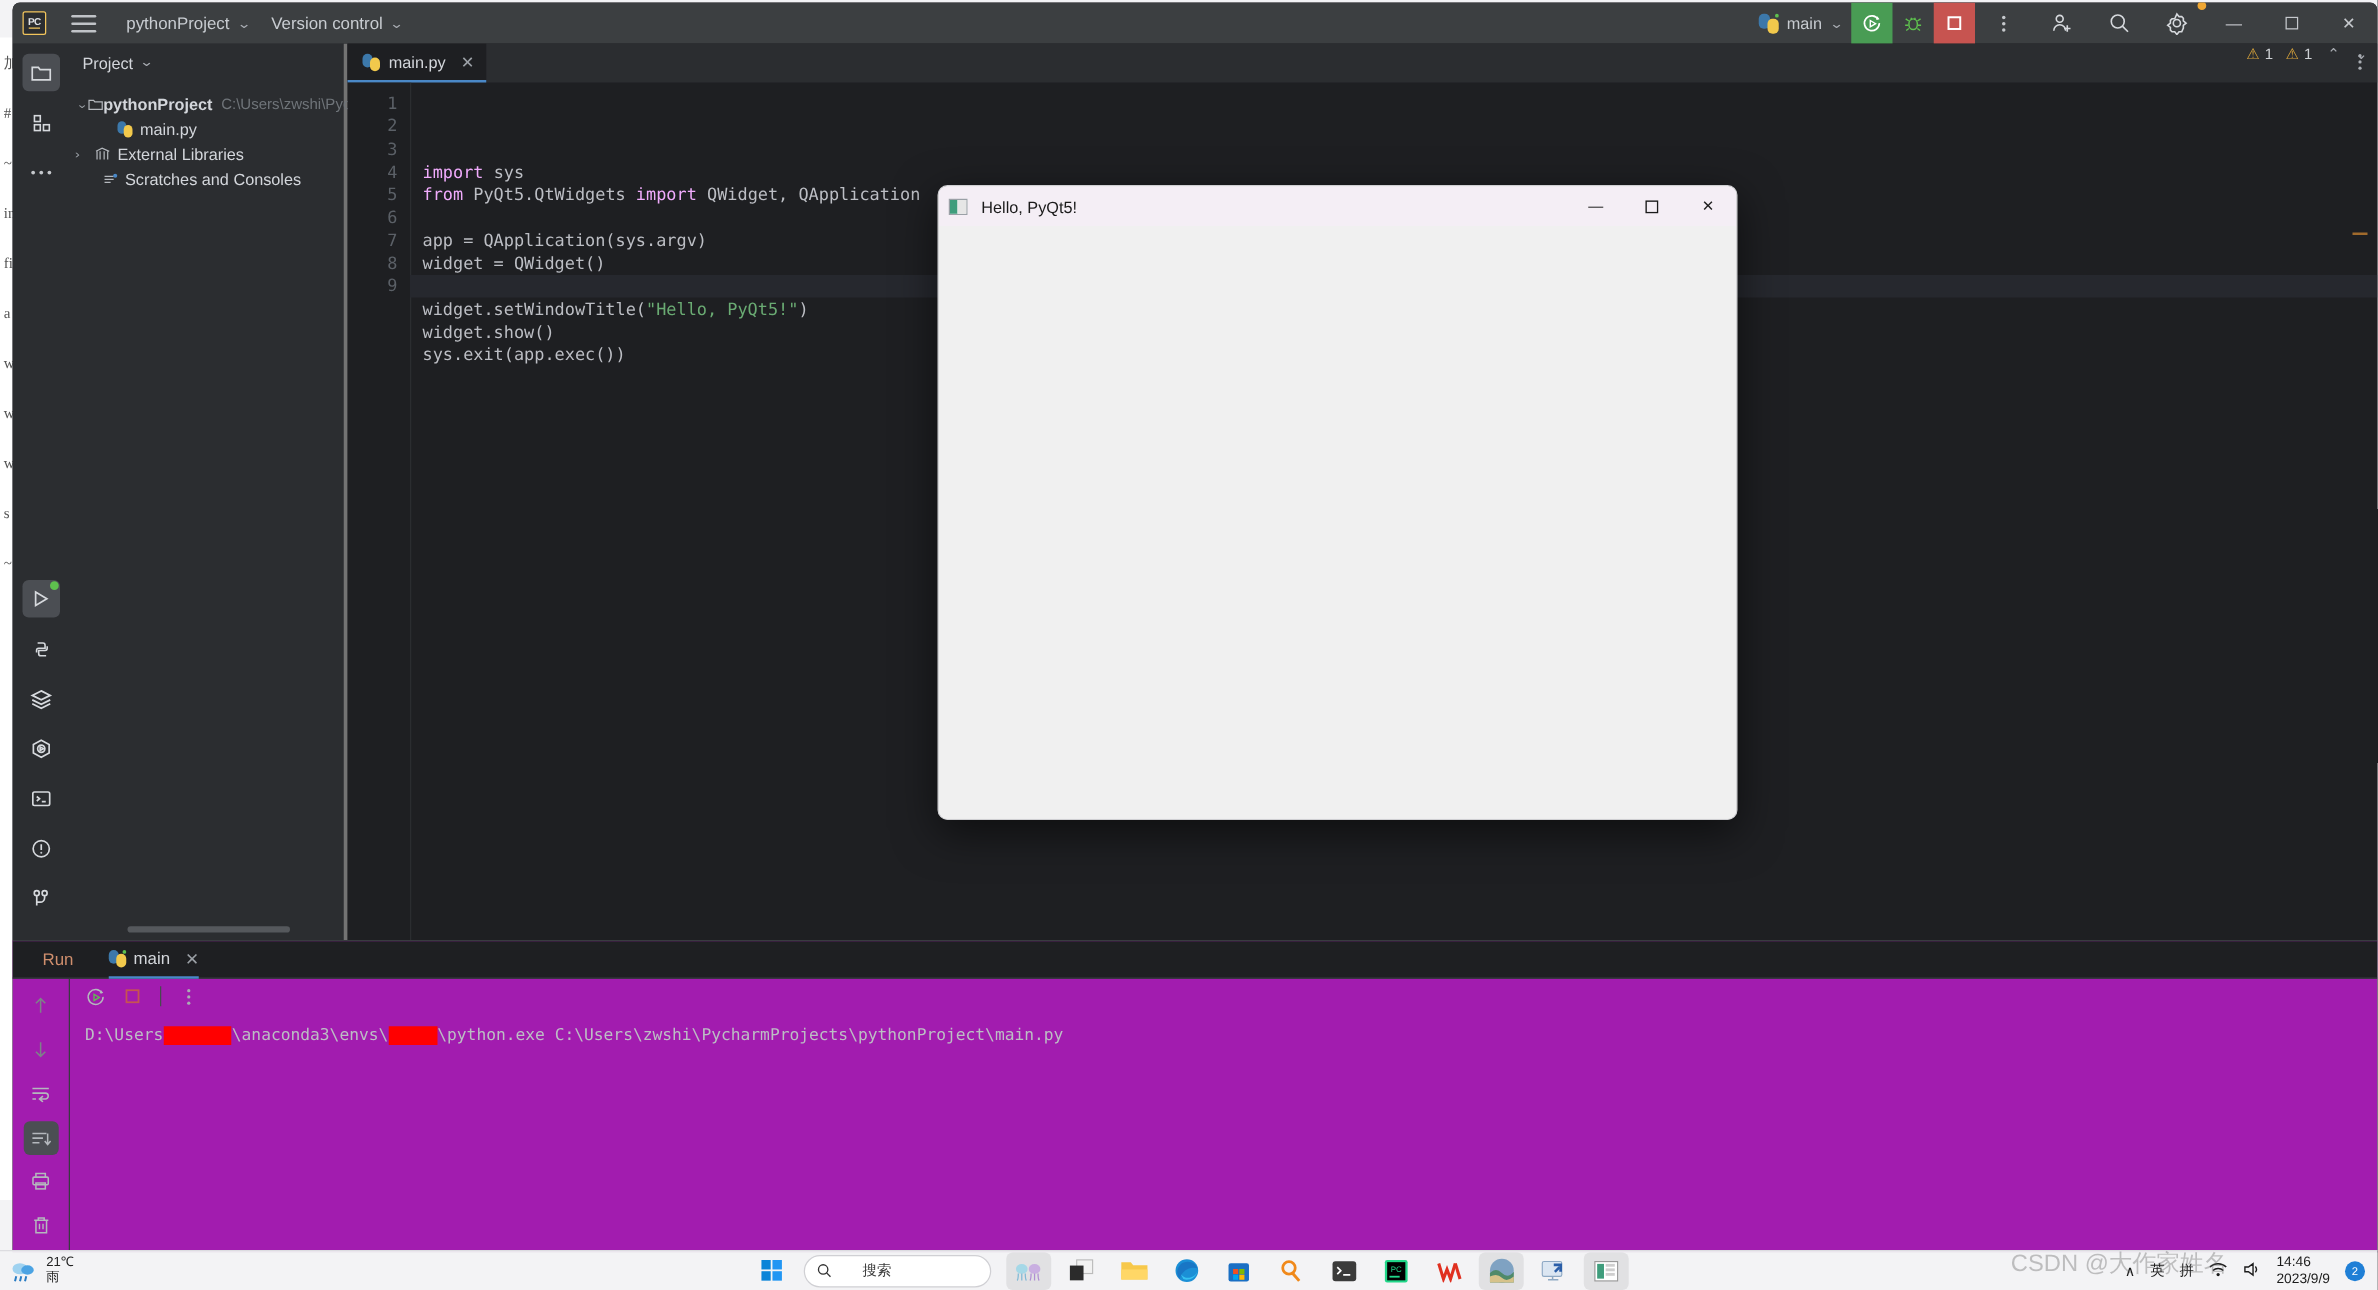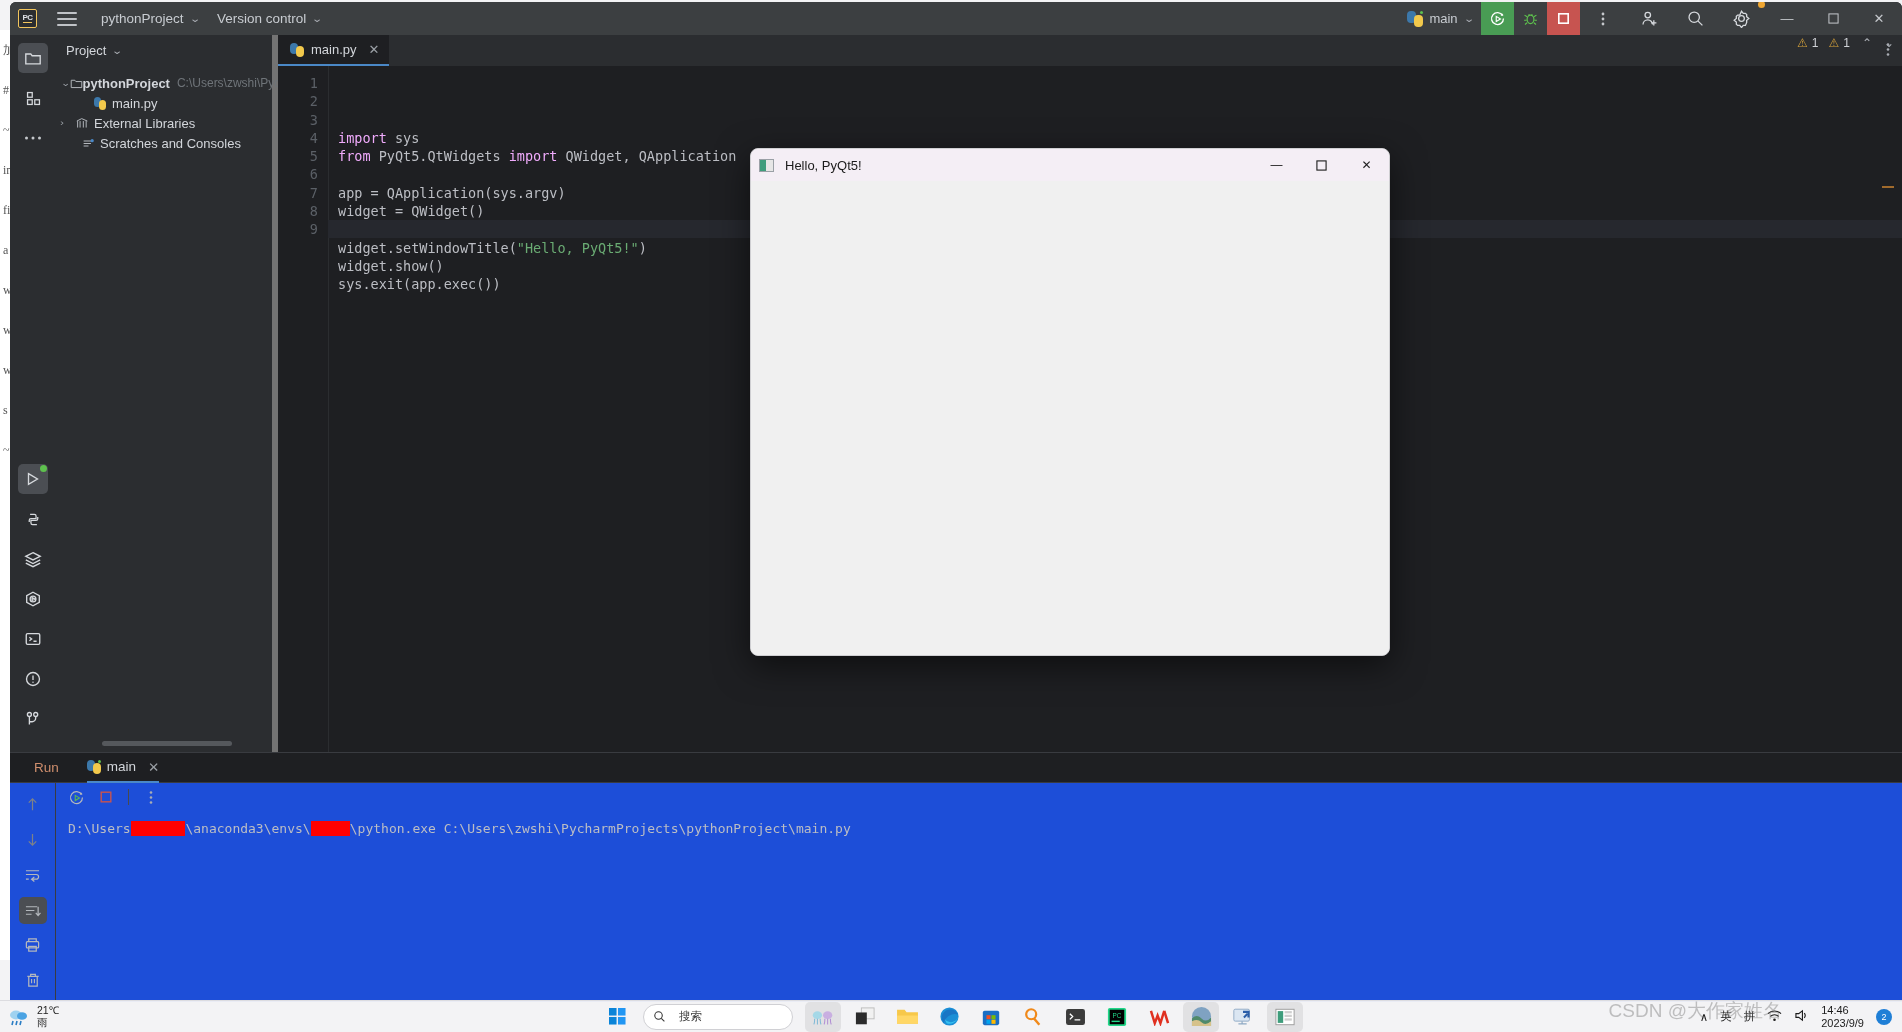--- a/index.html
+++ b/index.html
@@ -74,21 +74,21 @@
   #leftrail { width:46px; background:#2b2d30; display:flex; flex-direction:column;
               align-items:center; padding-top:8px; flex:0 0 46px; }
   #leftrail .rail-btn { width:30px; height:30px; margin-bottom:10px; border-radius:5px;
       display:flex; align-items:center; justify-content:center; cursor:pointer; position:relative; }
   #leftrail .rail-btn.sel { background:#4b4e53; }
   #rail-bottom { margin-top:auto; padding-bottom:8px; display:flex; flex-direction:column; align-items:center; }
   .greendot { position:absolute; width:7px;height:7px;background:#5ec14e;border-radius:50%; right:1px; top:1px;}
 
   
   #project { width:222px; background:#2b2d30; flex:0 0 222px; display:flex; flex-direction:column;
-             border-right:6px solid #737373; position:relative; }
+             border-right:3px solid #737373; position:relative; }
   #proj-head { height:30px; display:flex; align-items:center; padding:0 10px; color:#d3d6db; font-size:13px; }
   #proj-tree { padding-top:8px; font-size:13px; color:#d3d6db; }
   .trow { display:flex; align-items:center; height:20px; padding-left:10px; cursor:pointer; white-space:nowrap; }
   .trow .arrow { width:14px; color:#9ba0a6; font-size:9px; display:inline-block; transform:scaleX(1.3);}
   .trow .tico { width:18px; display:flex; align-items:center; }
   .trow b { font-weight:bold; }
   .dim { color:#6f7479; margin-left:7px; font-size:12px; }
   #proj-hscroll { position:absolute; left:46px; bottom:6px; width:130px; height:5px;
                   background:#55585c; border-radius:3px; }
 
@@ -111,21 +111,21 @@
           font-size:13.5px; line-height:18.3px; color:#bcbec4; white-space:pre; position:relative; }
   .kw { color:#f0abfc; }
   .num { color:#2aacb8; }
   .str { color:#6aab73; }
   .cur-line { position:absolute; left:0; right:0; height:18.3px; background:#26282e; }
   #code-sep { position:absolute; left:50px; top:0; bottom:0; width:1px; background:#2b2d30; }
   #right-marker { position:absolute; right:8px; top:120px; width:12px; height:1.5px; background:#a06a2c;}
   #ed-hscroll { position:absolute; left:0; right:0; bottom:0; height:11px; }
 
   
-  #runwin { height:250px; background:#1d4ed8; flex:0 0 250px; display:flex; flex-direction:column;
+  #runwin { height:250px; background:#a21caf; flex:0 0 250px; display:flex; flex-direction:column;
             border-top:1px solid #393b40; }
   #run-tabs { height:30px; display:flex; align-items:center; background:#1e1f22; padding-left:24px;
               border-bottom:1px solid #393b40; }
   #run-tabs .rt { font-size:13.5px; color:#d3d6db; margin-right:28px; display:flex; align-items:center; cursor:pointer; }
   #run-tabs .rt.active { color:#d3d6db; height:30px; border-bottom:2px solid #4a88c7; align-items:center;}
   #run-tabs .rt.title { color:#cf8e6d; }
   #run-inner { flex:1; display:flex; min-height:0; }
   #run-rail { width:46px; flex:0 0 46px; display:flex; flex-direction:column; align-items:center;
               padding-top:8px; border-right:1px solid #393b40; }
   #run-rail .rb { width:28px;height:28px;margin-bottom:8px;display:flex;align-items:center;justify-content:center;
@@ -166,21 +166,21 @@
   }
   #weather { display:flex; align-items:center; padding-left:8px; width:210px; }
   #weather .cloud { width:22px;height:20px; margin-right:7px; position:relative;}
   #weather .txt { font-size:10.5px; color:#222; line-height:11.5px; }
   #tb-center { position:absolute; left:50%; transform:translateX(-50%); display:flex; align-items:center; gap:6px;}
   .tbi { width:36px; height:30px; display:flex; align-items:center; justify-content:center; cursor:pointer;
          border-radius:5px; position:relative;}
   .tbi.act { background:rgba(0,0,0,.07); }
   #searchbox { display:flex; align-items:center; width:150px; height:26px; background:#fff;
                border:1px solid #d0d0d4; border-radius:14px; padding-left:9px; margin:0 6px 0 2px; cursor:text;}
-  #searchbox span { font-size:11.5px; color:#3a3a3a; margin-left:13px; }
+  #searchbox span { font-size:11.5px; color:#3a3a3a; margin-left:24px; }
   #tb-right { margin-left:auto; display:flex; align-items:center; padding-right:10px; gap:12px;
               font-size:11.5px; color:#1b1b1b; }
   #clock { text-align:left; line-height:13px; font-size:11px; }
   #wm-badge { width:16px;height:16px;border-radius:50%;background:#1f7fd6;color:#fff;font-size:9px;
               display:flex;align-items:center;justify-content:center; }
   #watermark { position:absolute; right:120px; bottom:8px; font-size:19px; color:rgba(90,90,90,.35);
                font-family:"Liberation Sans", sans-serif; white-space:nowrap; pointer-events:none; }
 </style>
 </head>
 <body>

